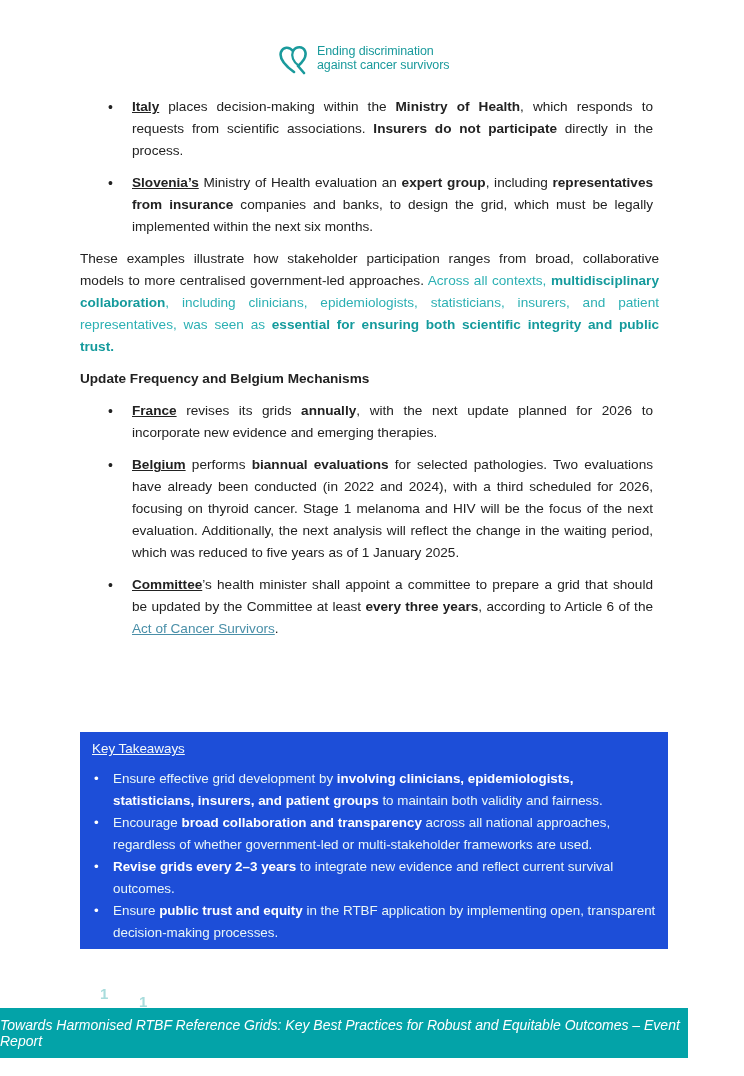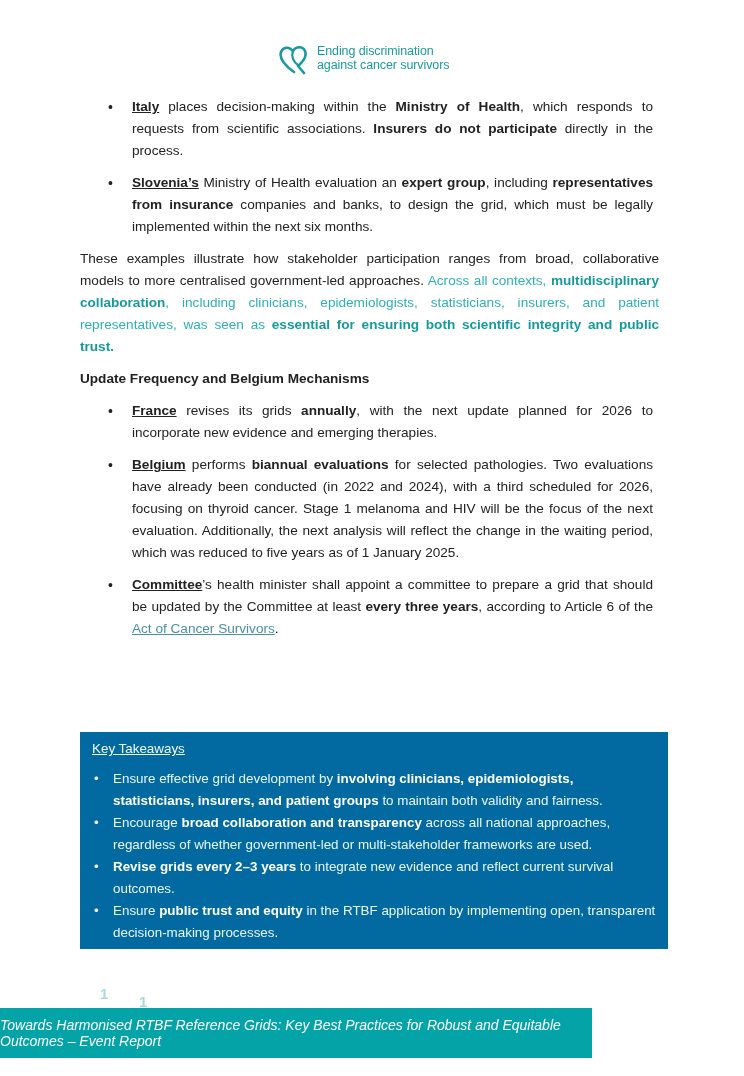--- a/index.html
+++ b/index.html
@@ -36,38 +36,38 @@
   p.para { margin: 6px 0 8px 0; text-align: justify; }
   .teal { color: #2cb0b3; }
   .teal b { color: #149a9c; }
   h3.section {
     font-size: 13.6px; font-weight: bold; margin: 10px 0 10px 0;
     line-height: 22px;
   }
   a.doc-link { color: #4a8fa8; text-decoration: underline; }
   .takeaways {
     position: absolute; left: 80px; top: 732px; width: 588px; height: 217px;
-    background: #0369a1; color: #e9f7f7; box-sizing: border-box;
+    background: #1d4ed8; color: #e9f7f7; box-sizing: border-box;
     padding: 6px 12px 6px 12px;
     font-size: 13.4px; line-height: 22px;
   }
   .takeaways .title {
     color: #f4fbfb; text-decoration: underline; margin-bottom: 8px;
   }
   .takeaways ul { list-style: none; margin: 0; padding: 0; }
   .takeaways li { position: relative; padding-left: 21px; }
   .takeaways li::before {
     content: "\2022"; position: absolute; left: 2px; top: 0; color: #ffffff;
   }
   .takeaways b { color: #ffffff; }
   .pagenum {
     position: absolute; color: #a8dcdc; font-size: 15px; font-weight: bold;
   }
   .footer {
-    position: absolute; left: 0; top: 1008px; width: 592px; height: 50px;
+    position: absolute; left: 0; top: 1008px; width: 688px; height: 50px;
     background: #03a3a8; color: #ffffff;
     display: flex; align-items: center; justify-content: center;
     font-style: italic; font-size: 14px;
   }
 </style>
 </head>
 <body>
 
 <div class="logo">
   <svg viewBox="0 0 36 32">

